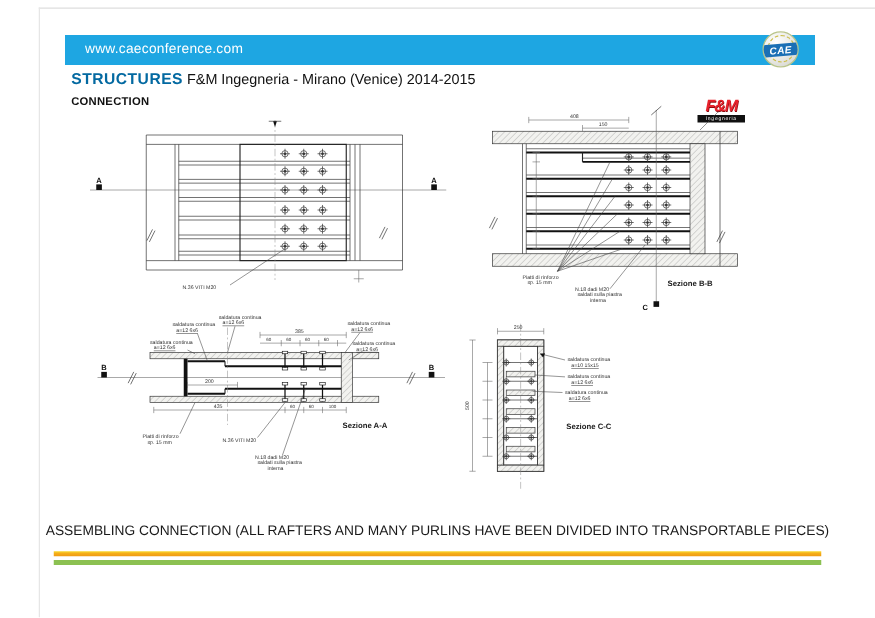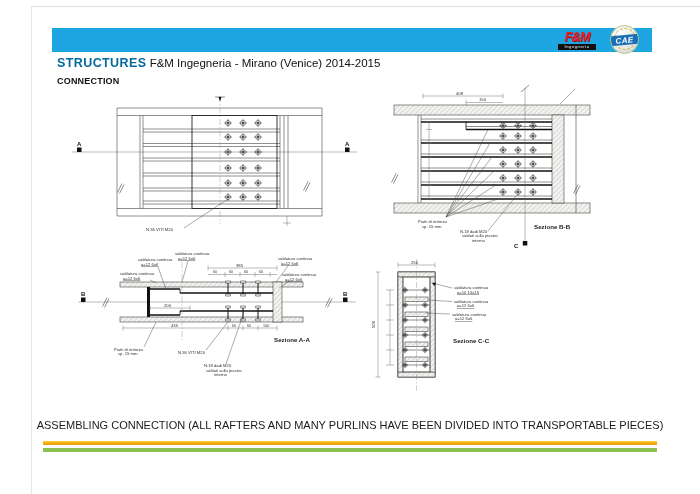--- a/index.html
+++ b/index.html
@@ -6,21 +6,21 @@
   html,body { width:700px; height:494px; background:#ffffff; position:relative; overflow:hidden;
               font-family:"Liberation Sans", sans-serif; }
   .edge-top  { position:absolute; top:6px; left:31px; right:0; height:1px; background:#dedede; }
   .edge-left { position:absolute; top:6px; left:31px; width:1px; bottom:0; background:#e6e6e6; }
 
   .top-bar { position:absolute; left:52px; top:28px; width:600px; height:24px; background:#1ea6e2; }
   .url { position:absolute; left:16px; top:5px; font-size:11px; color:#ffffff; letter-spacing:0.2px; }
 
   .fm-logo { position:absolute; right:56px; top:2px; width:38px; text-align:center; line-height:1; }
   .fm-main { color:#e8222c; font-weight:bold; font-style:italic; font-size:13px; letter-spacing:-1px;
-             text-shadow:0.5px 0.5px 0 #8d0d12; }
+             text-shadow:0.5px 0.5px 0 #8d0d12;margin-top:48px; }
   .fm-sub  { background:#101010; color:#ffffff; font-size:4px; padding:1px 0; margin-top:1px; letter-spacing:0.6px; }
 
   .cae-logo { position:absolute; right:13px; top:-3px; width:29px; height:29px; border-radius:50%;
               background:radial-gradient(circle at 35% 30%, #ffffff 0%, #e8e8e4 55%, #cfcfc6 100%);
               border:1px solid #b9c48a; overflow:hidden; }
   .cae-band { position:absolute; left:-3px; right:-3px; top:9px; height:10px; background:#1a6fb5;
               transform:rotate(-5deg); display:flex; align-items:center; justify-content:center; }
   .cae-text { color:#ffffff; font-weight:bold; font-style:italic; font-size:8px; letter-spacing:0.4px; }
   .cae-ring { position:absolute; left:3px; top:2px; width:22px; height:22px; border-radius:50%;
               border:1px dashed #cdbf4e; }
@@ -57,20 +57,21 @@
   .cl    { stroke:#888; stroke-width:0.4;  fill:none; stroke-dasharray:6 2 1.5 2; }
   .hrect { stroke:#333; stroke-width:0.55; }
 </style>
 </head>
 <body>
 
 <div class="edge-top"></div>
 <div class="edge-left"></div>
 
 <div class="top-bar">
+  <span class="url">www.caeconference.com</span>
   <div class="fm-logo">
     <div class="fm-main">F&amp;M</div>
     <div class="fm-sub">Ingegneria</div>
   </div>
   <div class="cae-logo">
     <div class="cae-ring"></div>
     <div class="cae-band">
       <span class="cae-text">CAE</span>
     </div>
   </div>

